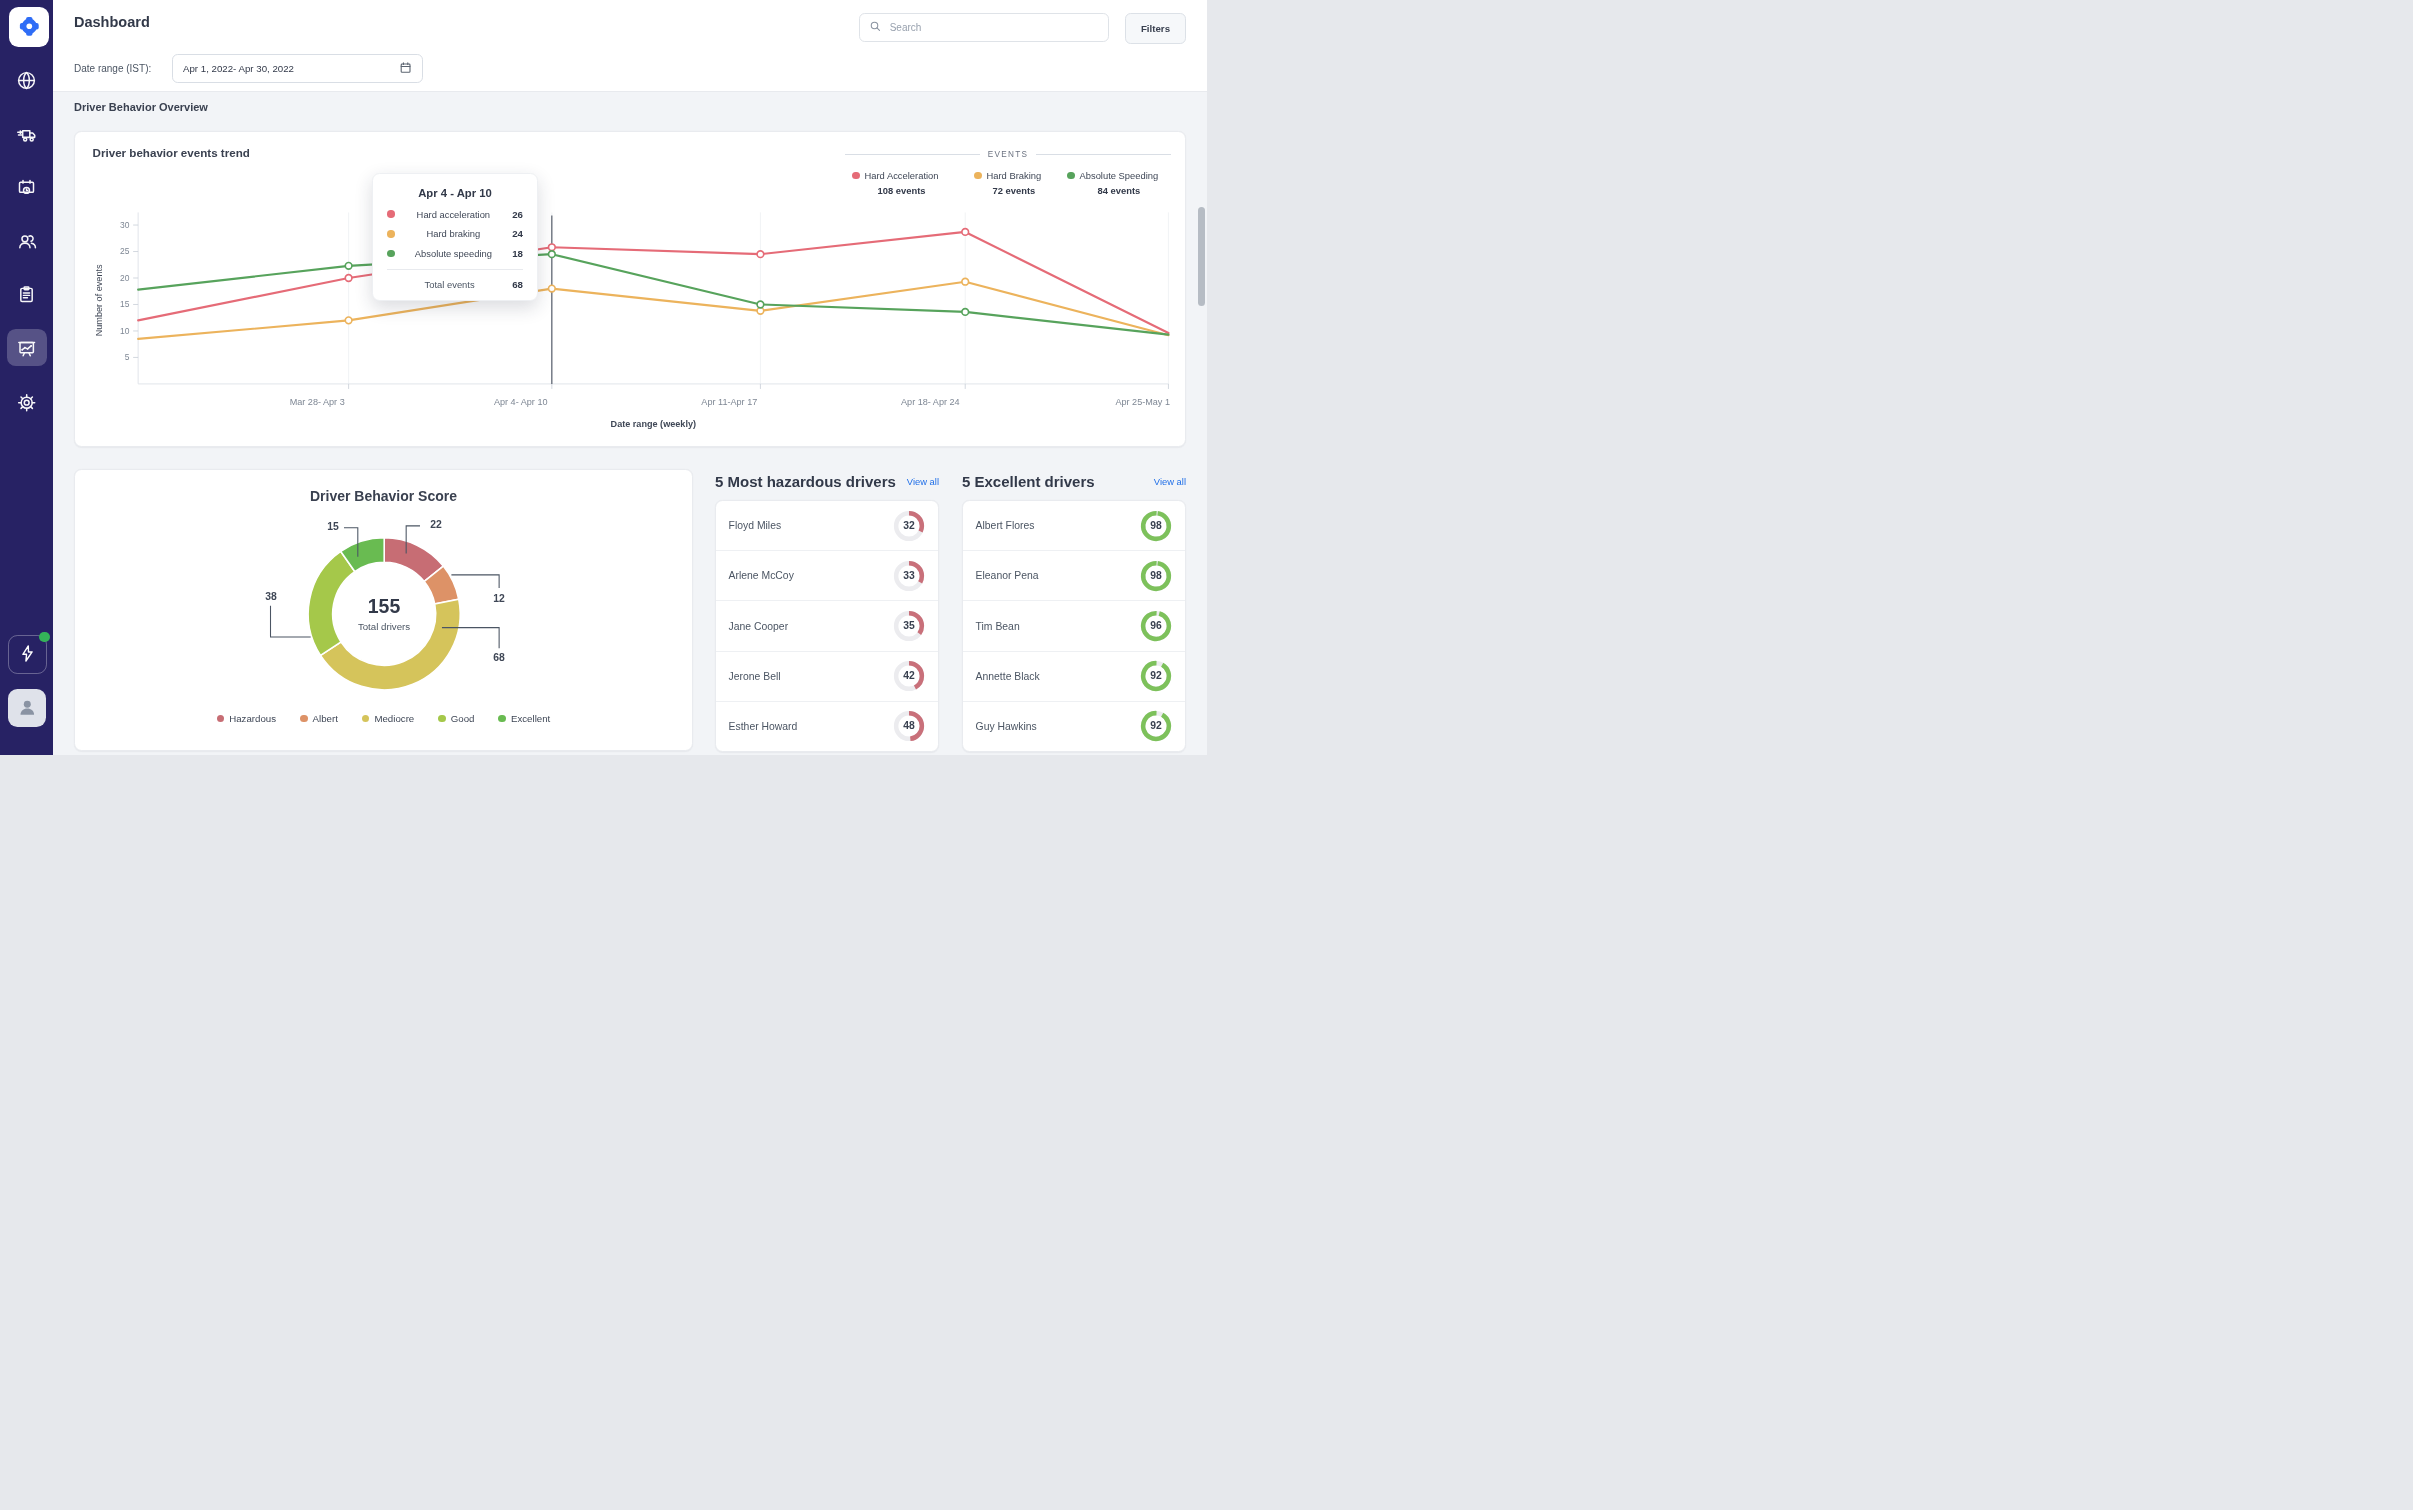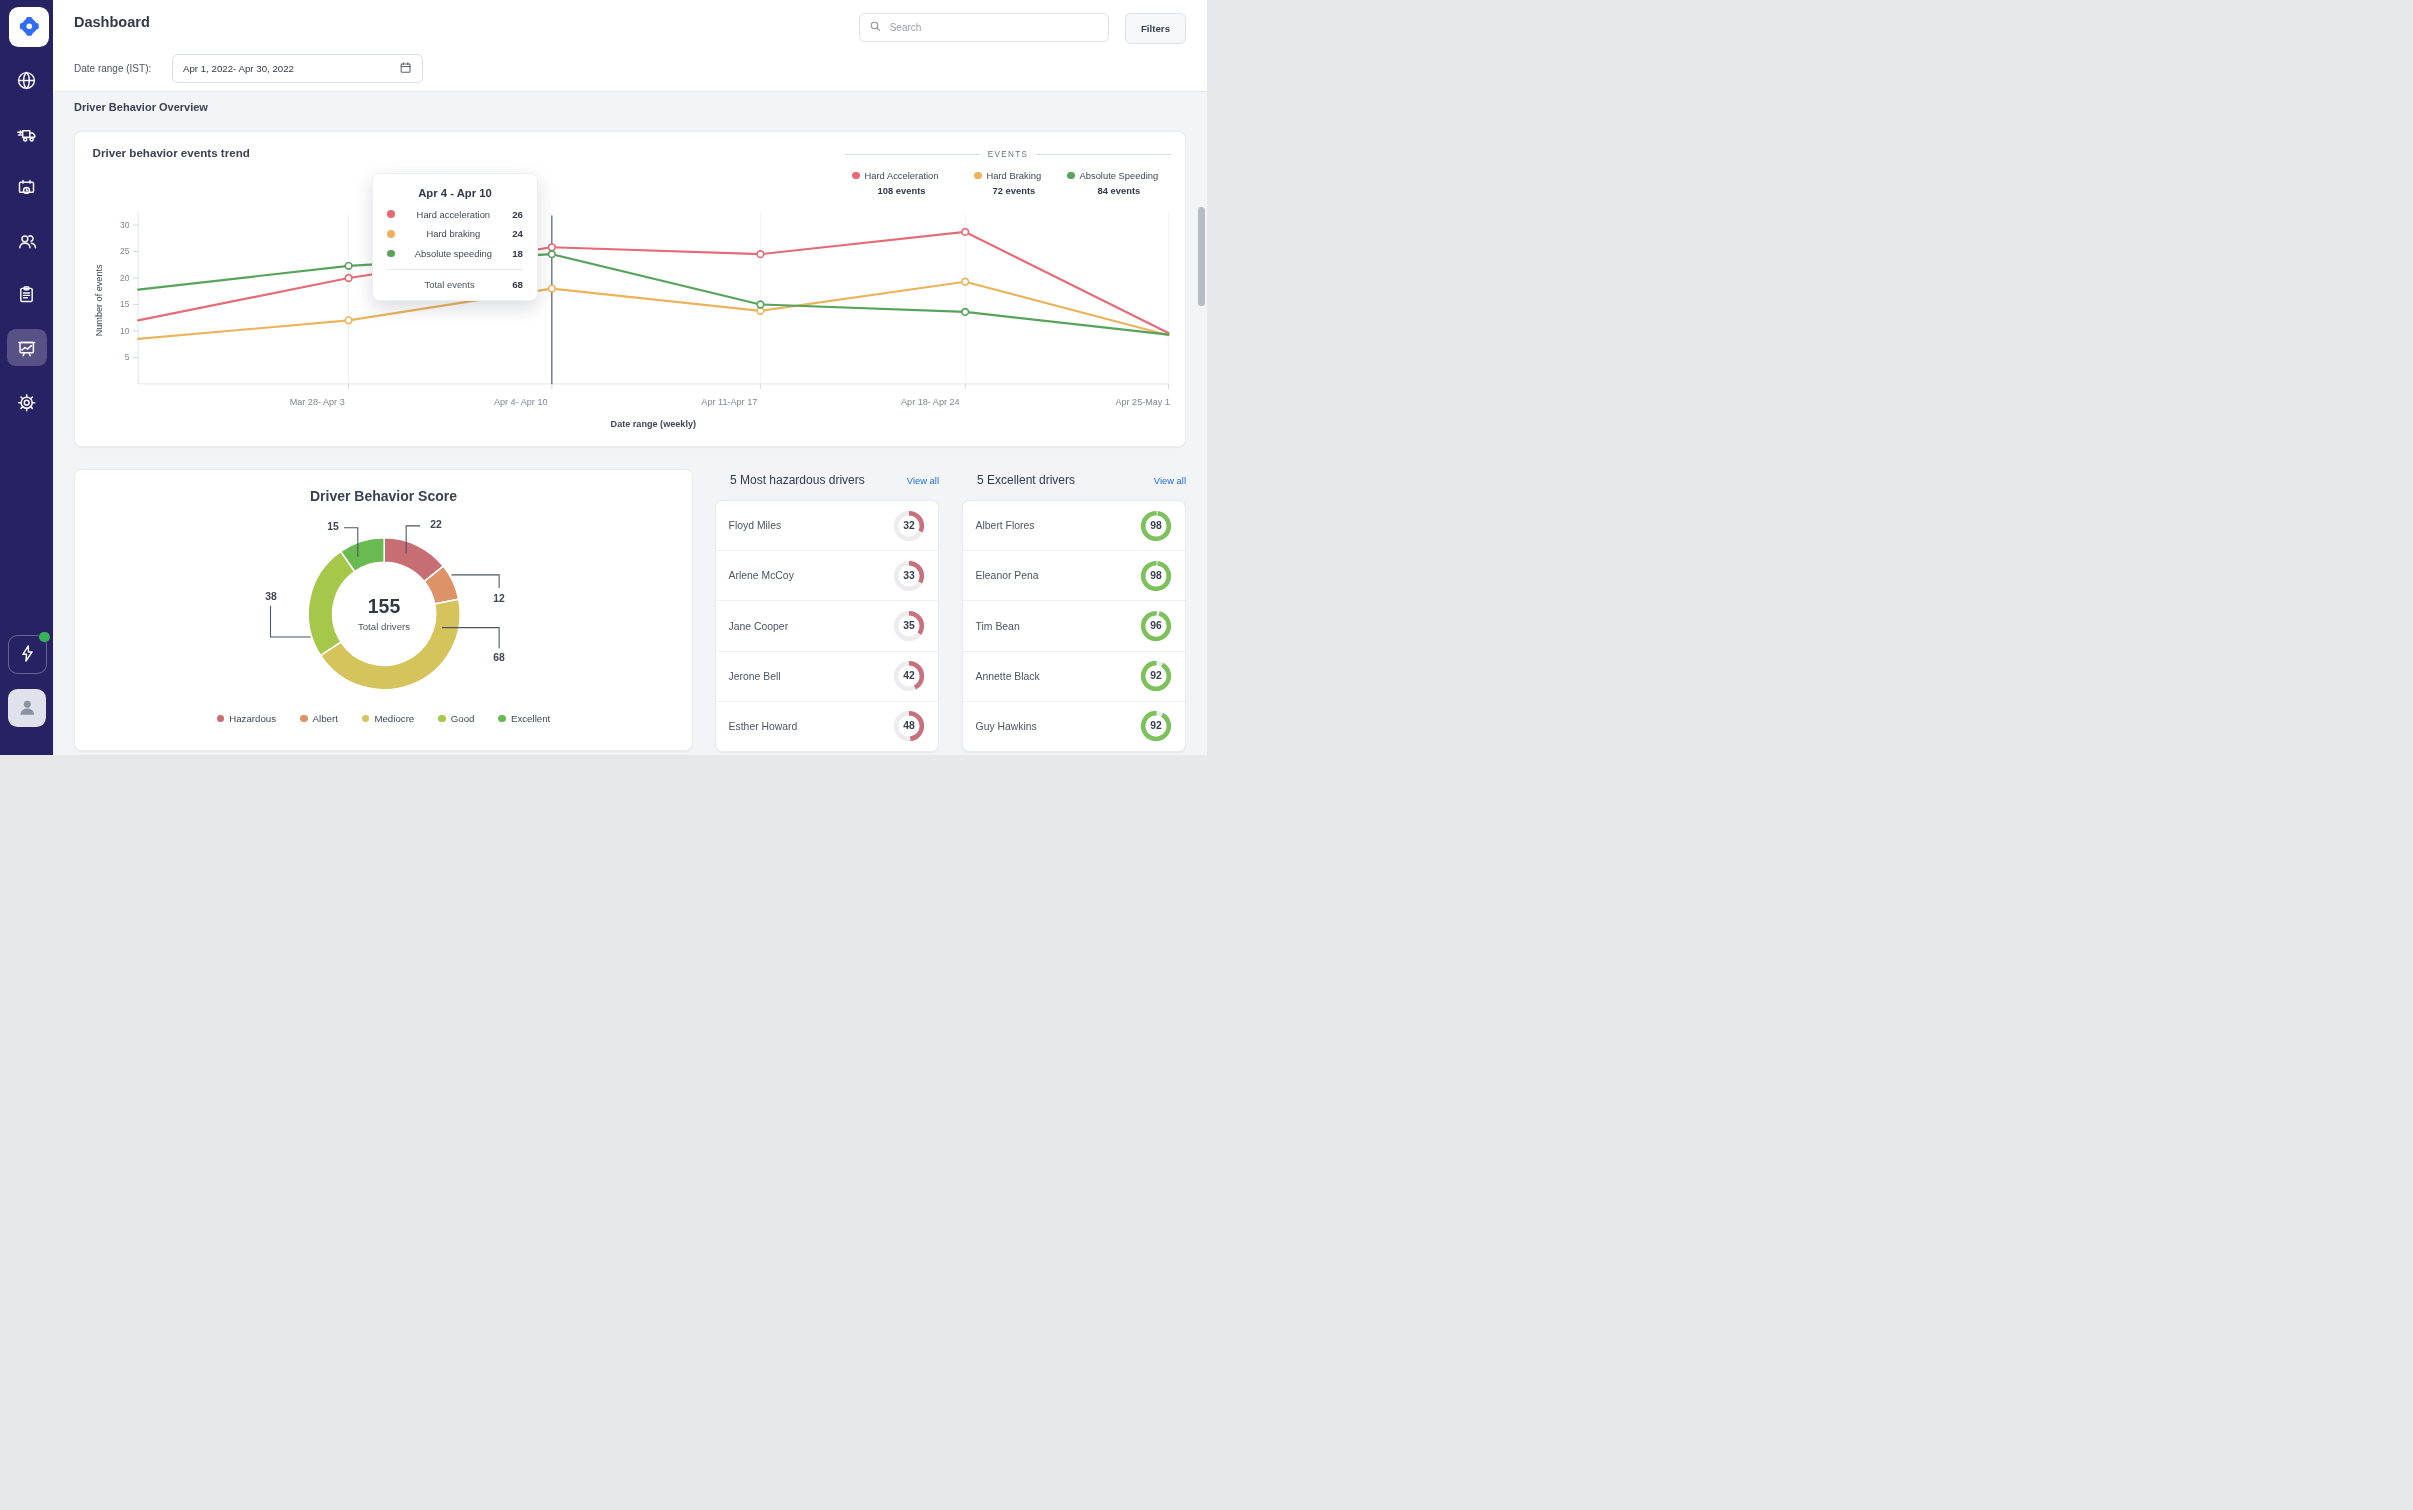--- a/index.html
+++ b/index.html
@@ -67,21 +67,21 @@
   .callout{position:absolute;width:28px;text-align:center;font-size:10.4px;font-weight:600;color:#3f4756;}
   .donut-center{position:absolute;left:309px;top:144px;transform:translate(-50%,-50%);text-align:center;}
   .donut-center .big{font-size:19.5px;font-weight:700;color:#323949;}
   .donut-center .sub{font-size:9.7px;color:#4b5563;margin-top:3.1px;}
   .donut-legend{position:absolute;left:0;right:0;top:243px;display:flex;justify-content:center;gap:24px;}
   .dl-item{display:flex;align-items:center;gap:5px;}
   .dl-dot{width:7.5px;height:7.5px;border-radius:50%;}
   .dl-name{font-size:9.7px;color:#3f4756;}
   
   .list-head{position:absolute;width:224px;display:flex;align-items:center;justify-content:space-between;}
-  .list-head .lh-title{font-size:12px;font-weight:400;color:#323949;margin-left:15px;}
+  .list-head .lh-title{font-size:15px;font-weight:700;color:#323949;}
   .view-all{font-size:9.4px;font-weight:500;color:#2270e8;cursor:pointer;}
   .list-card{width:224px;height:252px;display:flex;flex-direction:column;padding:0;}
   .drv-row{flex:1;display:flex;align-items:center;padding:0 12.6px;border-bottom:0.6px solid #eef0f3;cursor:pointer;}
   .drv-row:last-child{border-bottom:none;}
   .drv-name{flex:1;font-size:10.4px;color:#4b5563;}
   .ring-wrap{width:32px;height:32px;}
   
   .scroll-thumb{position:absolute;right:2.5px;top:207px;width:6.3px;height:99px;background:#b6bcc4;border-radius:3.8px;cursor:pointer;}
 </style>
 </head>

